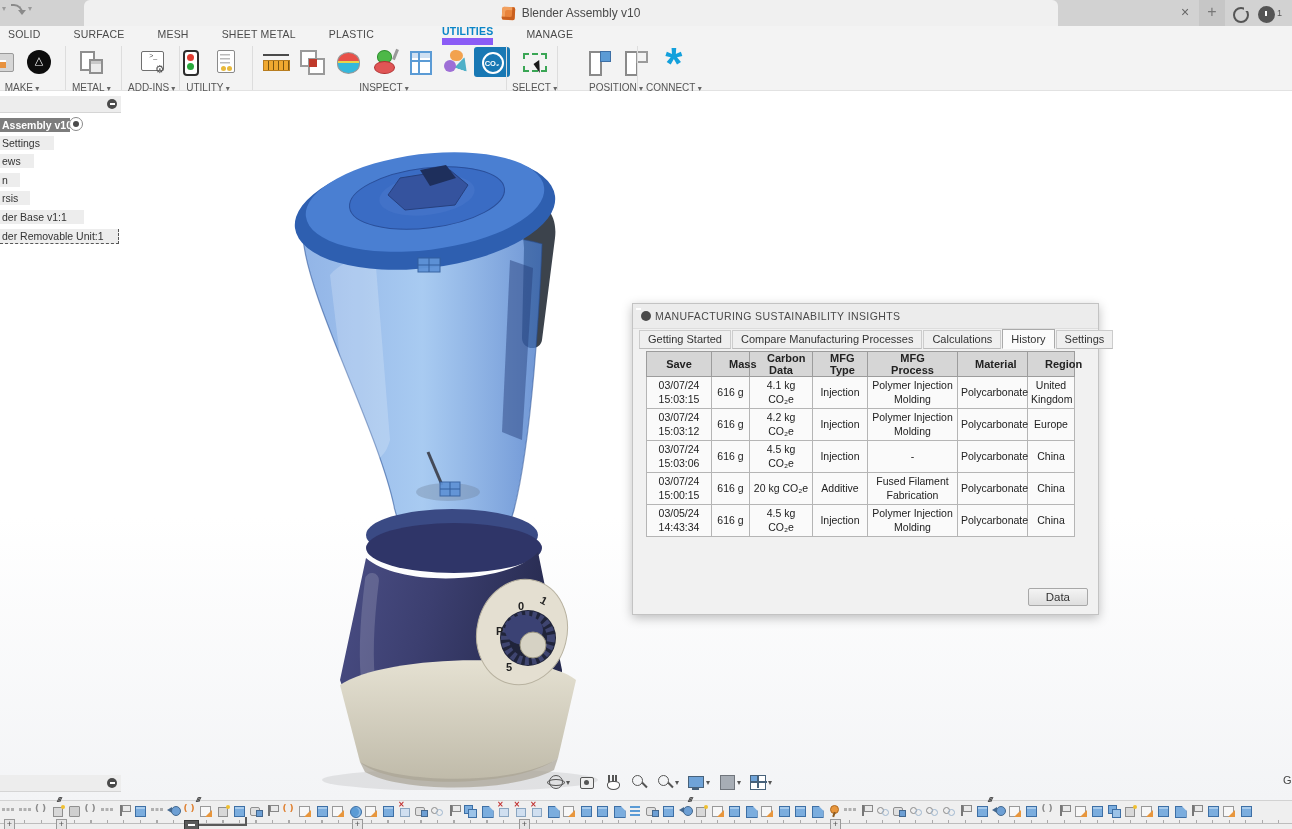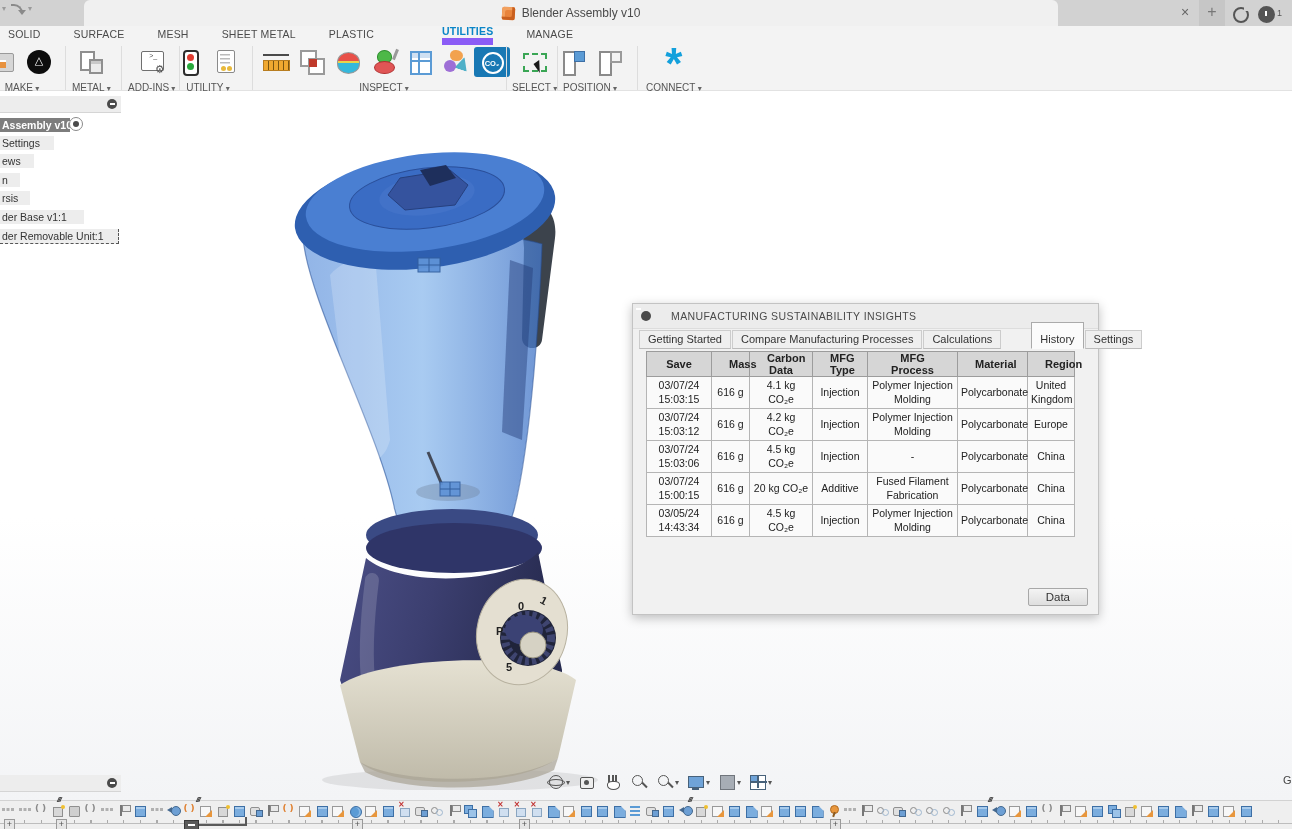--- a/index.html
+++ b/index.html
@@ -82,26 +82,26 @@
   .br-bar{position:absolute;left:0;width:121px;height:16px;background:#ededed;border-bottom:1px solid #d5d5d5;}
   .dot-pill{position:absolute;right:4px;top:3px;width:10px;height:10px;border-radius:50%;background:#4a4a4a;}
   .dot-pill::after{content:'';position:absolute;left:2.5px;top:4px;width:5px;height:2px;background:#fff;}
   .br-item{position:absolute;left:0;height:14px;line-height:14px;font-size:10.5px;color:#333;background:rgba(236,236,236,.95);padding:0 4px 0 2px;white-space:nowrap;}
   .br-item.root{background:#7d7d7d;color:#fff;font-weight:bold;}
   .br-item.selected{border-bottom:1px dashed #555;border-right:1px dashed #555;}
   .radio{position:absolute;left:69px;top:26px;width:12px;height:12px;border-radius:50%;border:1px solid #8a8a8a;background:#fff;}
   .radio::after{content:'';position:absolute;left:3px;top:3px;width:6px;height:6px;border-radius:50%;background:#4a4a4a;}
   
   .dialog{position:absolute;left:632px;top:303px;width:465px;height:310px;background:#f1f1f1;border:1px solid #c3c3c3;box-shadow:0 3px 10px rgba(0,0,0,.25);}
-  .dlg-head{position:absolute;left:0;top:0;right:0;height:24px;background:#ececec;border-bottom:1px solid #ddd;display:flex;align-items:center;gap:20px;padding-left:8px;}
+  .dlg-head{position:absolute;left:0;top:0;right:0;height:24px;background:#ececec;border-bottom:1px solid #ddd;display:flex;align-items:center;gap:4px;padding-left:8px;}
   .dlg-head .dot-pill{position:static;flex:none;}
   .dlg-title{font-size:10.5px;color:#4a4a4a;letter-spacing:.4px;}
   .dlg-tabs{position:absolute;left:6px;top:25px;display:flex;align-items:flex-end;height:20px;}
   .dtab{font-size:11px;color:#333;padding:2px 8px 3px;border:1px solid #ccc;border-bottom:1px solid #bbb;background:#efefef;margin-right:1px;white-space:nowrap;}
-  .dtab.active{background:#fbfbfb;border:1px solid #aaa;border-bottom:1px solid #fbfbfb;padding-top:10px;margin-left:29px;}
+  .dtab.active{background:#fbfbfb;border:1px solid #aaa;border-bottom:1px solid #fbfbfb;padding-top:3px;}
   table.sus{position:absolute;left:13px;top:47px;border-collapse:collapse;table-layout:fixed;width:428px;font-size:10.5px;color:#222;}
   table.sus th{background:#d6d6d6;border:1px solid #9c9c9c;font-weight:bold;height:20px;padding:0 17px;font-size:11px;}
   table.sus td{background:#fafafa;border:1px solid #b5b5b5;text-align:center;padding:2px 3px;line-height:1.25;height:27px;}
   .btn-done{position:absolute;right:10px;top:284px;padding:2px 17px;font-size:11.5px;color:#333;background:linear-gradient(#f4f4f4,#dedede);border:1px solid #a8a8a8;border-radius:2px;}
   
   .navbar{position:absolute;left:541px;top:680px;height:22px;display:flex;align-items:center;gap:4px;padding:0 4px;}
   .nv{display:flex;align-items:center;gap:1px;padding:1px 2px;}
   .nvi{width:18px;height:18px;position:relative;}
   .nvi i{position:absolute;display:block;}
   .nv-caret{font-size:8px;color:#555;}
@@ -290,21 +290,21 @@
         <div class="tgrp" style="left: 512px;">
           <div class="tgrp-icons">
             <div class="icnwrap">
               <div class="icn icn-selwin">
                 <i></i>
               </div>
             </div>
           </div>
           <div class="tgrp-label"><span>SELECT</span><span class="caret"> ▾</span></div>
         </div>
-        <div class="tgrp" style="left: 554px; text-align: center;">
+        <div class="tgrp" style="left: 580px; text-align: center;">
           <div class="tgrp-icons">
             <div class="icnwrap">
               <div class="icn icn-poscap">
                 <i></i>
               </div>
             </div>
             <div class="icnwrap">
               <div class="icn icn-posrev">
                 <i></i>
               </div>

